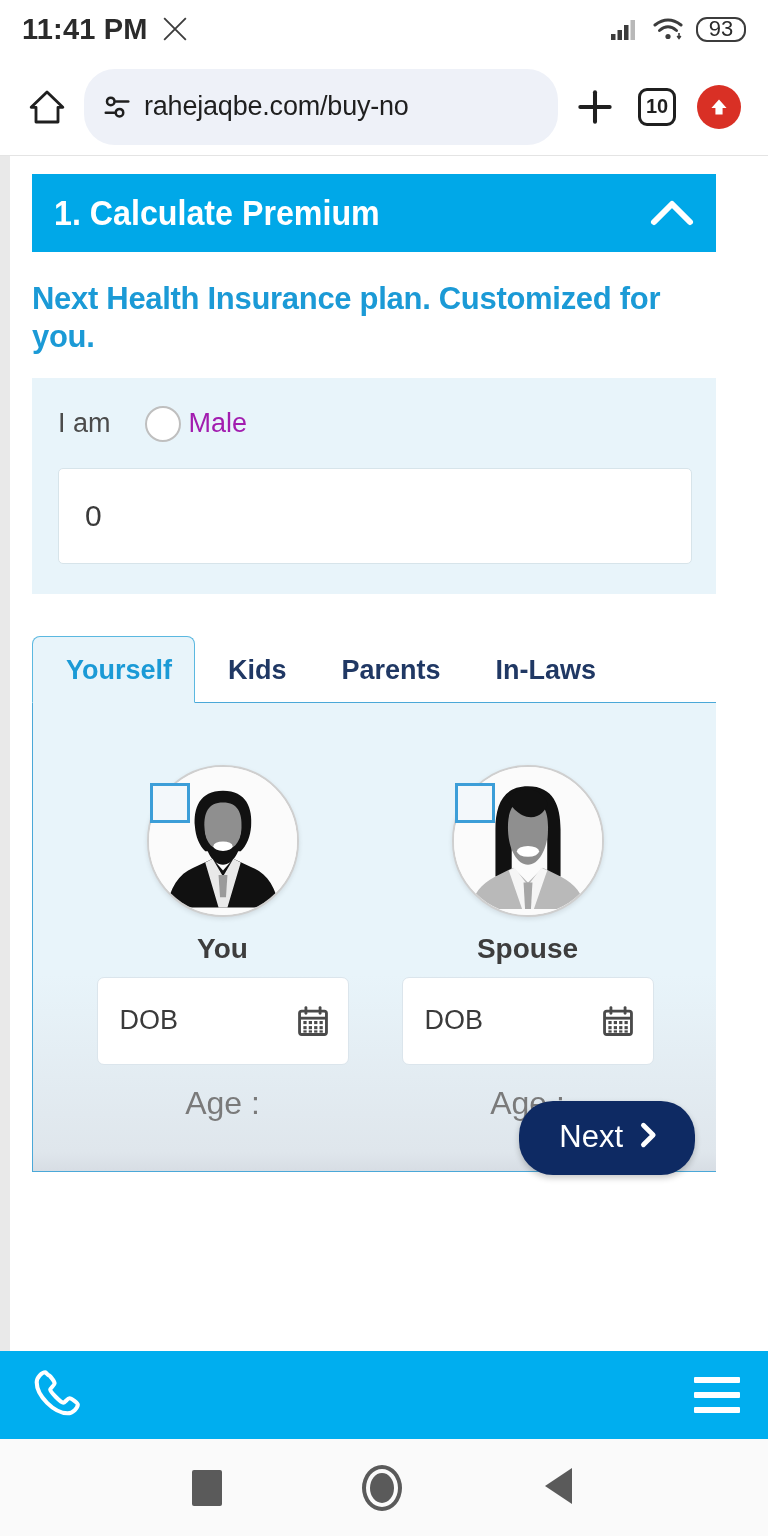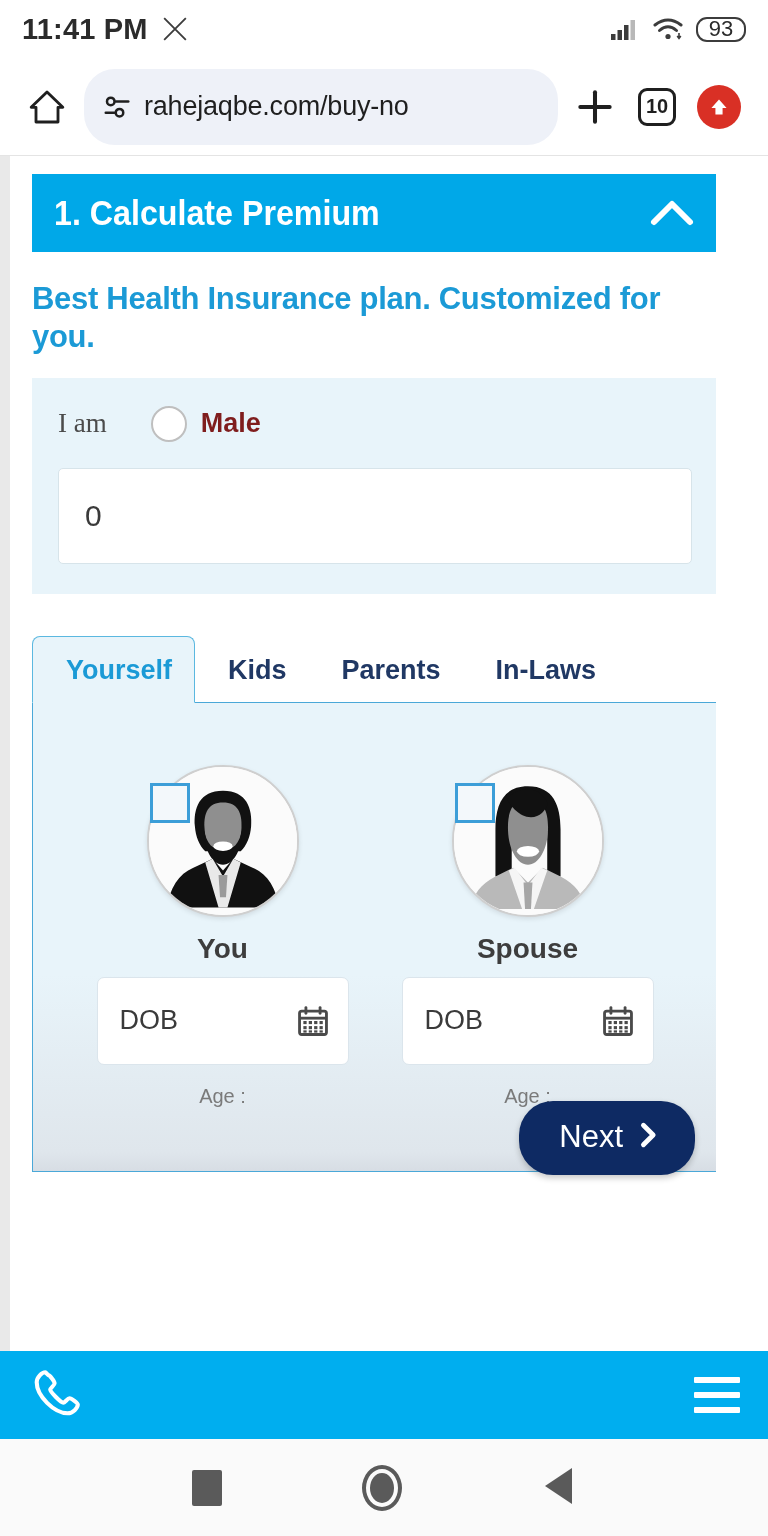--- a/index.html
+++ b/index.html
@@ -126,28 +126,28 @@
   }
   .plan-label { font-size: 28px; color: #222; margin-left: 16px; }
 
   
   .gender-box {
     margin-top: 22px;
     background: #e8f4fa;
     padding: 28px 26px 30px 26px;
   }
   .gender-row { display: flex; align-items: center; }
-  .iam { font-size: 27px; color: #4b4b4b; margin-right: 44px; font-family: Liberation Serif, serif; }
+  .iam { font-size: 27px; color: #4b4b4b; margin-right: 34px; }
   .g-opt { display: flex; align-items: center; margin-right: 40px; }
   .radio-g {
     width: 36px; height: 36px; border-radius: 50%;
     border: 2.5px solid #bfbfbf; background: #fff;
     flex: 0 0 auto;
   }
-  .g-label { font-size: 27px; font-weight: bold; color: #7f1d1d; margin-left: 14px; }
+  .g-label { font-size: 27px; font-weight: normal; color: #a21caf; margin-left: 8px; }
   .sum-input {
     margin-top: 26px;
     height: 96px;
     background: #ffffff;
     border: 1px solid #d7e4ea;
     border-radius: 5px;
     display: flex; align-items: center;
     padding: 0 26px;
   }
   .sum-input span { font-size: 30px; color: #3a3a3a; }
@@ -207,21 +207,21 @@
     margin-top: 12px;
     width: 252px; height: 88px;
     background: #ffffff;
     border: 1px solid #dbe5ec;
     border-radius: 7px;
     display: flex; align-items: center;
     padding: 0 18px 0 22px;
   }
   .dob-text { font-size: 27px; color: #3a3a3a; }
   .dob-cal { margin-left: auto; display: flex; align-items: center; }
-  .age { margin-top: 20px; font-size: 20px; color: #7a7a7a; }
+  .age { margin-top: 20px; font-size: 32px; color: #7a7a7a; }
 
   .next-row {
     position: absolute;
     right: 22px; bottom: -4px;
     display: flex;
   }
   .next-btn {
     background: #0e2a63;
     border-radius: 34px;
     padding: 18px 34px 20px 40px;
@@ -332,21 +332,21 @@
 
       <div class="acc-header">
         <div class="acc-title">1. Calculate Premium</div>
         <div class="acc-chevron">
           <svg width="48" height="36" viewBox="0 0 24 18">
             <path d="M3 13.5 L12 4.5 L21 13.5" fill="none" stroke="#ffffff" stroke-width="3" stroke-linecap="round" stroke-linejoin="round"></path>
           </svg>
         </div>
       </div>
 
-      <div class="headline">Best Health Insurance plan. Customized for you.</div>
+      <div class="headline">Next Health Insurance plan. Customized for you.</div>
 
 
       <div class="gender-box">
         <div class="gender-row">
           <div class="iam">I am</div>
           <div class="g-opt">
             <div class="radio-g"></div>
             <div class="g-label">Male</div>
           </div>
         </div>

